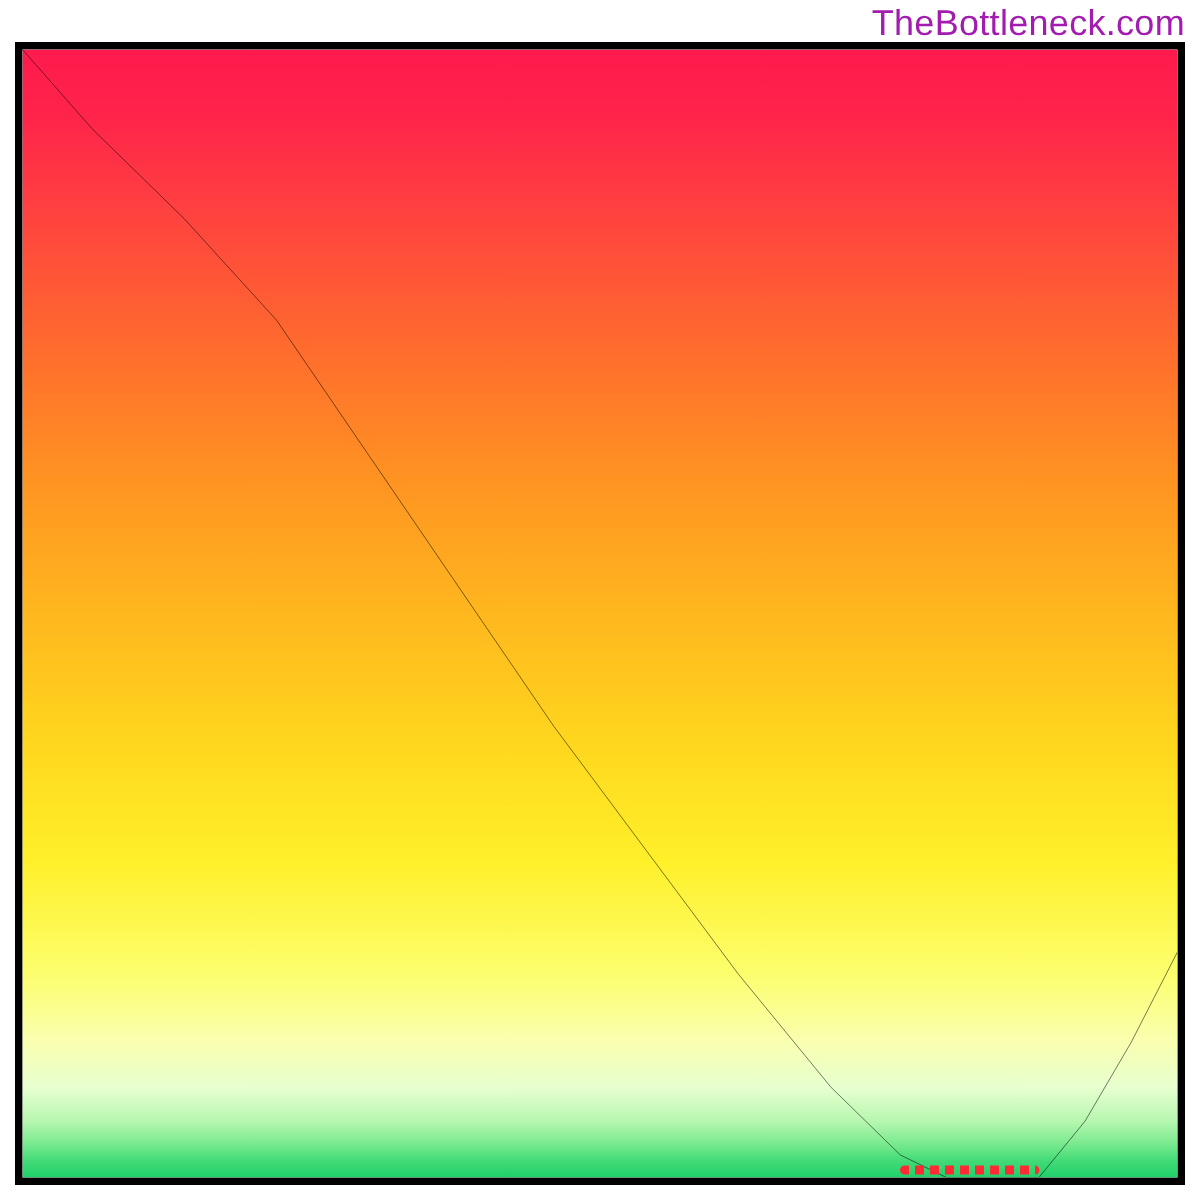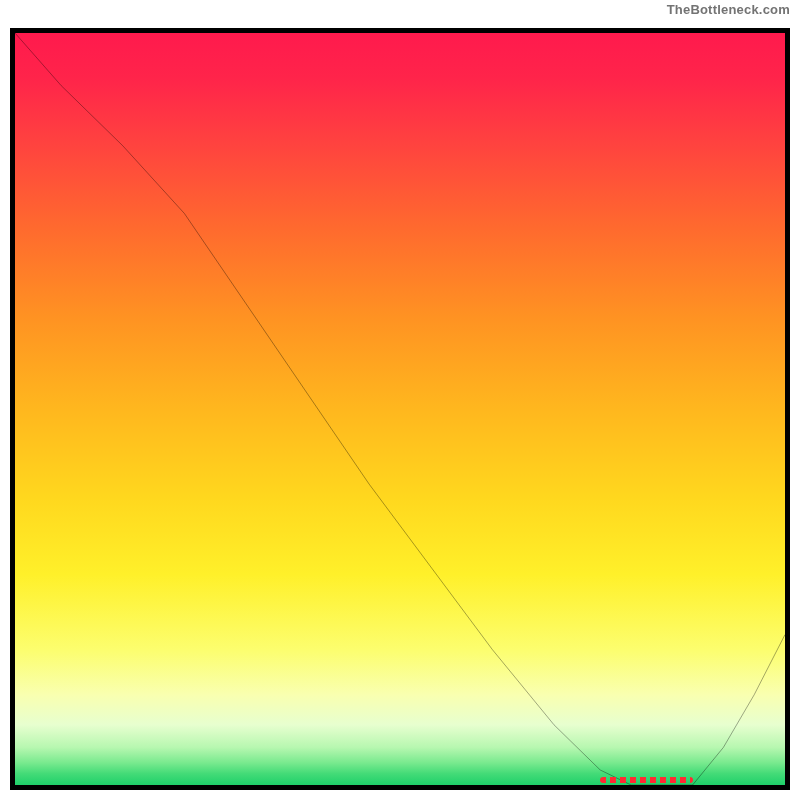--- a/index.html
+++ b/index.html
@@ -6,23 +6,23 @@
   html, body { width: 800px; height: 800px; background: #fff; font-family: Arial, Helvetica, sans-serif; }
   .container {
     position: relative;
     width: 800px;
     height: 800px;
   }
   .watermark {
     position: absolute;
     top: 2px;
     right: 10px;
-    font-size: 13px;
-    font-weight: 700;
-    color: #737373;
+    font-size: 24px;
+    font-weight: 400;
+    color: #a21caf;
     letter-spacing: 0.2px;
   }
   .plot-frame {
     position: absolute;
     left: 10px;
     top: 28px;
     width: 780px;
     height: 762px;
     border: 5px solid #000;
     overflow: hidden;

